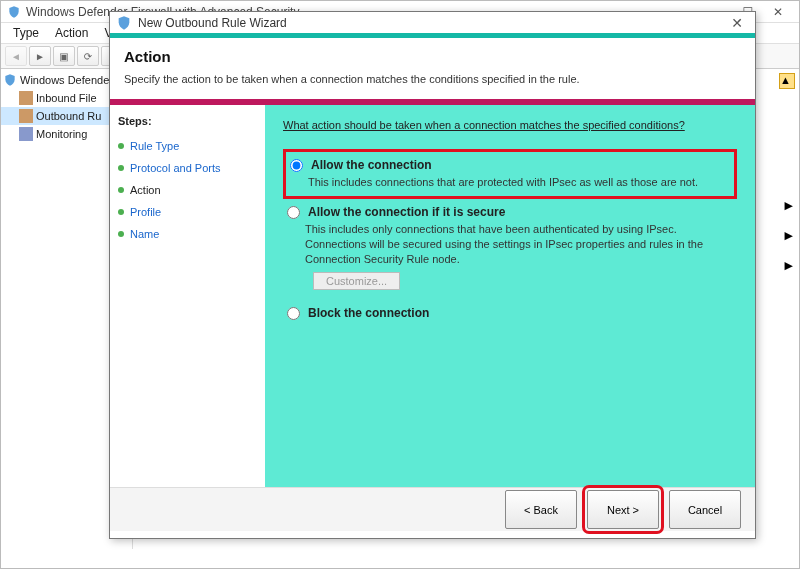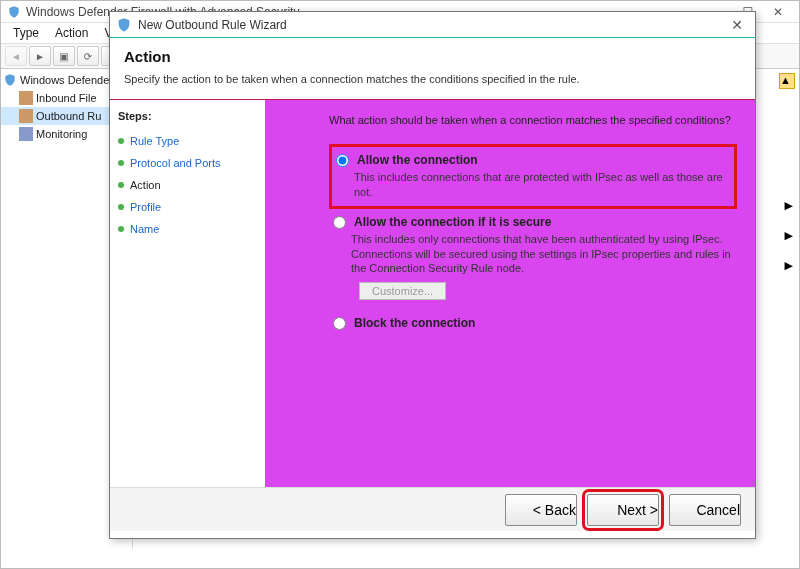--- a/index.html
+++ b/index.html
@@ -22,46 +22,46 @@
 .tree-row { display: flex; align-items: center; height: 18px; padding-left: 2px; font-size: 11px; color: #222; white-space: nowrap; overflow: hidden; }
 .tree-row .ticon { width: 14px; height: 14px; margin-right: 3px; flex-shrink:0; }
 .tree-row.selected { background: #cde8ff; }
 .tree-row.child { padding-left: 18px; }
 .bg-right { flex: 1; background: #fff; position: relative; }
 .bg-right .scrollhint { position:absolute; right:4px; top:4px; width:16px; height:16px; background:#ffe089; border:1px solid #d4a017; }
 .bg-right .arrow { position:absolute; right:6px; color:#000; font-size:11px; }
 
 
 .wizard { position: absolute; left: 109px; top: 11px; width: 647px; height: 528px; background: #fff; border: 1px solid #777; box-shadow: 2px 2px 8px rgba(0,0,0,.25); }
-.wiz-titlebar { height: 26px; display: flex; align-items: center; padding: 0 6px; background: #fff; border-bottom: 1px solid #14b8a6; }
+.wiz-titlebar { height: 26px; display: flex; align-items: center; padding: 0 6px; background: #fff; border-bottom: 5px solid #14b8a6; }
 .wiz-titlebar .icon { width:16px; height:16px; margin-right:6px; }
 .wiz-titlebar .title { font-size: 12px; color: #333; flex: 1; }
 .wiz-titlebar .close { width: 24px; text-align: center; color: #555; font-size: 14px; }
 .wiz-header { padding: 10px 14px 14px; background: #fff; }
 .wiz-header h1 { font-size: 15px; font-weight: bold; color: #111; margin-bottom: 8px; }
 .wiz-header p { font-size: 11px; color: #333; }
-.wiz-body { display: flex; height: 388px; border-top: 1px solid #be185d; background: #d946ef; gap: 46px; }
+.wiz-body { display: flex; height: 388px; border-top: 6px solid #be185d; background: #5eead4; }
 .wiz-steps { width: 155px; background: #fff; padding: 10px 8px; }
 .wiz-steps .steps-title { font-weight: bold; font-size: 11px; margin-bottom: 8px; color: #222; }
 .step { display: flex; align-items: center; height: 22px; font-size: 11px; }
 .step .dot { width: 6px; height: 6px; border-radius: 50%; background: #4caf50; margin-right: 6px; flex-shrink:0; }
 .step a { color: #1a66cc; text-decoration: none; }
 .step.current a { color: #222; font-weight: normal; }
 .wiz-content { flex: 1; padding: 14px 18px; font-size: 11px; color: #222; position: relative; }
-.wiz-q { margin-bottom: 18px; }
+.wiz-q { margin-bottom: 18px; text-decoration: underline; }
 .opt { margin-bottom: 16px; padding-left: 4px; }
 .opt.highlighted { border: 3px solid #e01020; padding: 6px 4px; margin-bottom: 6px; }
 .opt label { display: flex; align-items: flex-end; }
 .opt input[type=radio] { margin-right: 8px; margin-top: 1px; }
 .opt .opt-title { font-weight: bold; font-size: 12px; }
 .opt .opt-desc { margin-left: 18px; margin-top: 3px; color: #333; line-height: 1.35; }
 .customize { margin-left: 26px; margin-top: 6px; padding: 2px 12px; font-size: 11px; border: 1px solid #bbb; background: #eee; color: #999; }
 
 .wiz-footer { height: 44px; display: flex; align-items: center; justify-content: flex-end; gap: 10px; padding: 0 14px; border-top: 1px solid #ddd; background: #f4f4f4; }
-.wiz-footer button { min-width: 72px; height: 32px; font-size: 14px; border: 1px solid #888; background: linear-gradient(#fff,#e8e8e8); border-radius: 2px; text-align: right; }
+.wiz-footer button { min-width: 72px; height: 39px; font-size: 11px; border: 1px solid #888; background: linear-gradient(#fff,#e8e8e8); border-radius: 2px; }
 .btn-highlight { outline: 3px solid #e01020; outline-offset: 2px; }
 
 .shield-svg { fill:#5aa0dd; }
 </style>
 </head>
 <body>
 
 <div class="bg-window">
   <div class="bg-titlebar">
     <svg class="icon shield-svg" viewBox="0 0 24 24">

